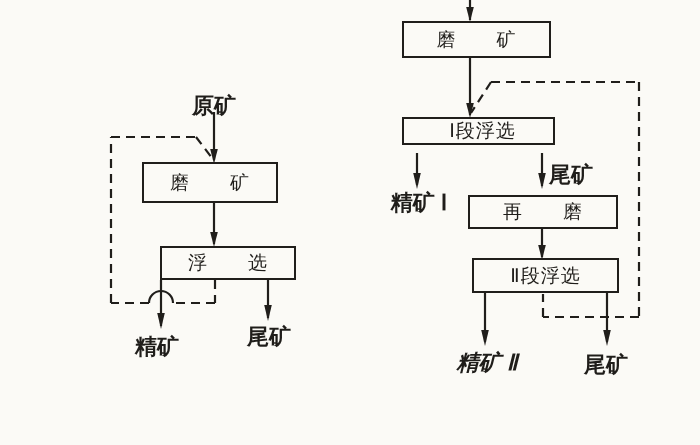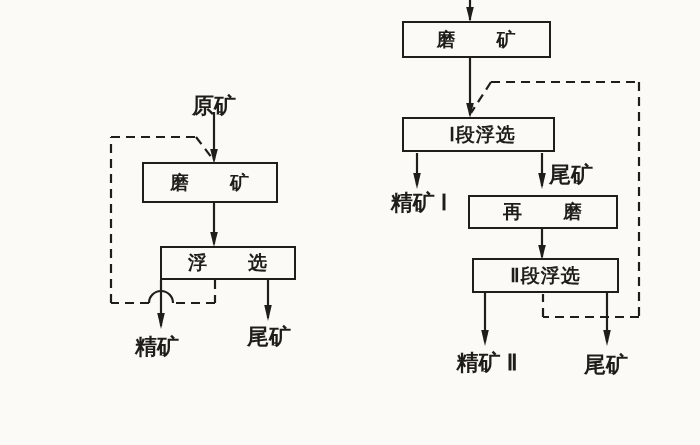--- a/index.html
+++ b/index.html
@@ -14,21 +14,21 @@
     overflow:hidden;
     color:#1f1d1a;
   }
   .lines{position:absolute;left:0;top:0;width:700px;height:445px;}
   .box{
     position:absolute;
     box-sizing:border-box;
     border:2.5px solid #201e1b;
     background:#fbfaf6;
     display:flex;align-items:center;justify-content:center;
-    font-size:19px;font-weight:700;
+    font-size:19px;font-weight:400;
     letter-spacing:1px;
     white-space:pre;
   }
   .lbl{
     position:absolute;
     font-size:22px;font-weight:700;
     white-space:pre;
     transform:translateX(-50%);
   }
   .lbl.left-anchored{transform:none;}
@@ -102,27 +102,27 @@
   <div class="box" style="left:142px;top:162px;width:136px;height:41px;">磨　　矿</div>
 
   <div class="box" style="left:142px;top:246px;width:136px;height:34px;margin-left:18px;">浮　　选</div>
 
   <div class="lbl" style="left:157px;top:332px;">精矿</div>
 
   <div class="lbl" style="left:269px;top:322px;">尾矿</div>
 
   <div class="box" style="left:402px;top:21px;width:149px;height:37px;">磨　　矿</div>
 
-  <div class="box" style="left:402px;top:117px;width:153px;height:35px;padding-left:8px;">Ⅰ段浮选</div>
+  <div class="box" style="left:402px;top:117px;width:153px;height:28px;padding-left:8px;">Ⅰ段浮选</div>
 
   <div class="lbl" style="left:419px;top:188px;">精矿 Ⅰ</div>
 
   <div class="lbl left-anchored" style="left:549px;top:160px;">尾矿</div>
 
   <div class="box" style="left:468px;top:187px;width:150px;height:34px;margin-top:8px;">再　　磨</div>
 
   <div class="box" style="left:472px;top:258px;width:147px;height:35px;">Ⅱ段浮选</div>
 
-  <div class="lbl" style="left:487px;top:348px;">精矿 Ⅱ</div>
+  <div class="lbl" style="left:487px;top:348px;font-style:italic;">精矿 Ⅱ</div>
 
   <div class="lbl" style="left:606px;top:350px;">尾矿</div>
 
 </div>
 
 </body></html>

